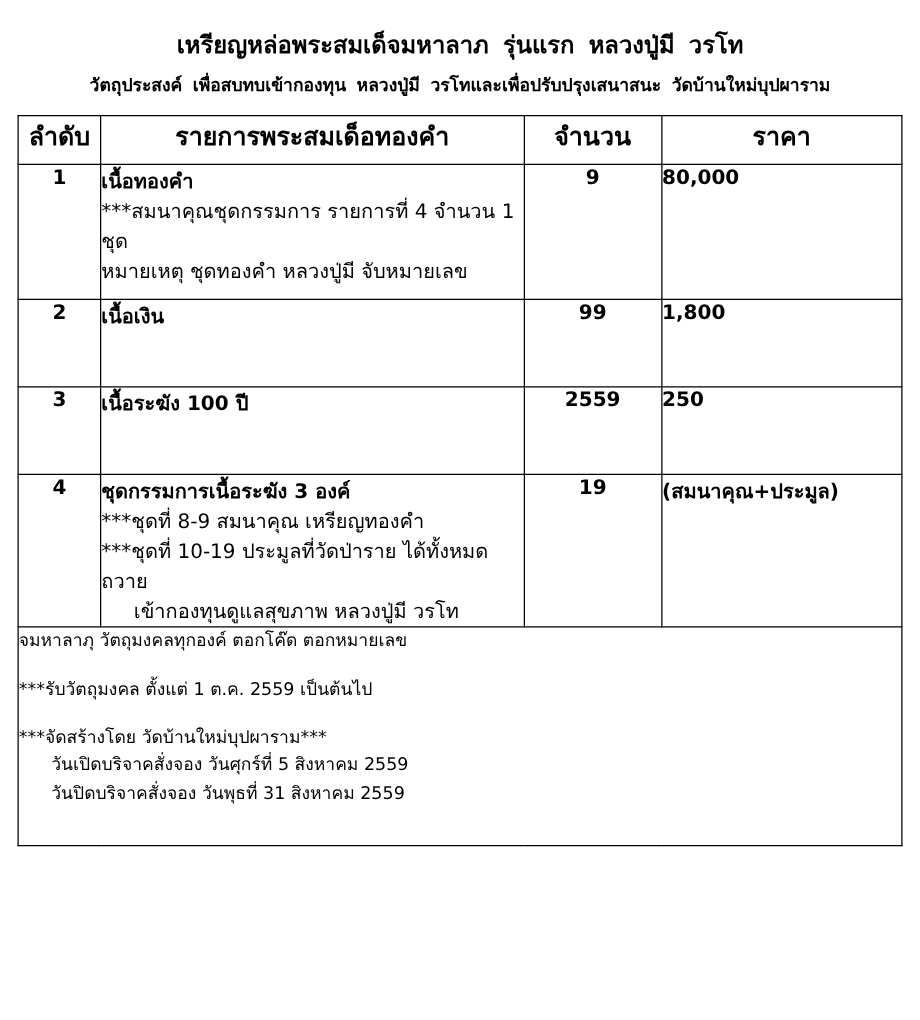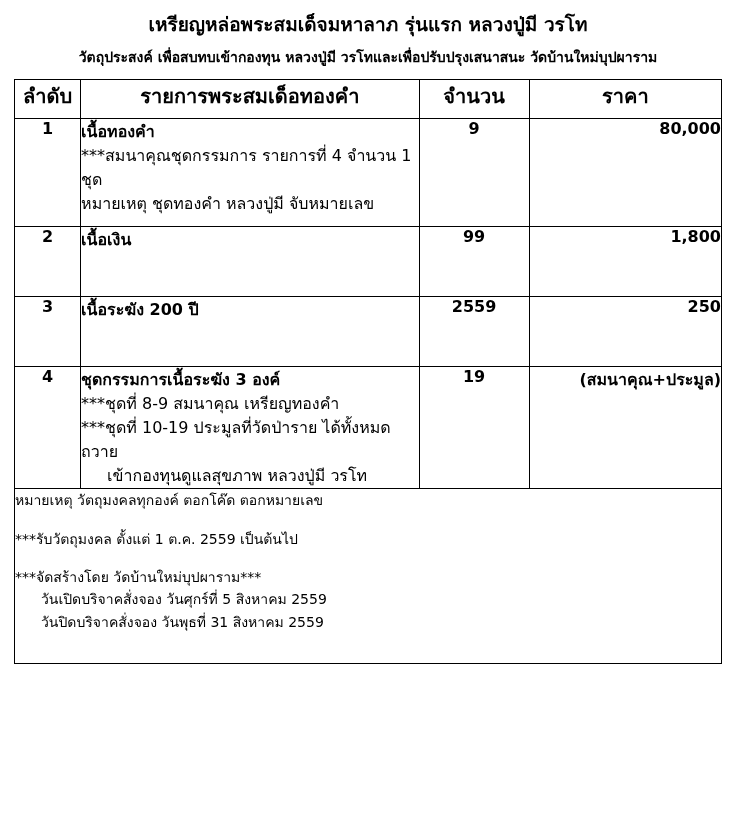--- a/index.html
+++ b/index.html
@@ -15,21 +15,22 @@
     overflow: hidden;
   }
   .page {
     width: 736px;
     height: 816px;
     position: relative;
     box-sizing: border-box;
   }
   .header {
     text-align: center;
-    padding-top: 11px;
+    padding-top: 24px;
+    font-family: Liberation Mono, monospace;
   }
   .title {
     font-size: 19px;
     font-weight: bold;
     letter-spacing: 0px;
     line-height: 1.45;
   }
   .subtitle1 {
     font-size: 15px;
     font-weight: bold;
@@ -72,21 +73,20 @@
     font-weight: bold;
     vertical-align: top;
   }
   td.cell-qty {
     text-align: center;
     font-size: 16px;
     font-weight: bold;
     vertical-align: top;
   }
   td.cell-price {
-    text-align: right;
     font-size: 16px;
     font-weight: bold;
     vertical-align: top;
     padding-right: 6px;
   }
   td.cell-item {
     font-size: 15px;
     padding-left: 10px;
   }
   .item-main {
@@ -164,42 +164,42 @@
         <td class="cell-item pad-top-2">
           <span class="item-main">เนื้อเงิน</span>
         </td>
         <td class="cell-qty pad-top-2">99</td>
         <td class="cell-price pad-top-2">1,800</td>
       </tr>
 
       <tr class="row3">
         <td class="cell-no pad-top-3">3</td>
         <td class="cell-item pad-top-3">
-          <span class="item-main">เนื้อระฆัง 200 ปี</span>
+          <span class="item-main">เนื้อระฆัง 100 ปี</span>
         </td>
         <td class="cell-qty pad-top-3">2559</td>
         <td class="cell-price pad-top-3">250</td>
       </tr>
 
       <tr class="row4">
         <td class="cell-no pad-top-4">4</td>
         <td class="cell-item pad-top-4">
           <span class="item-main">ชุดกรรมการเนื้อระฆัง  3 องค์</span>
           <span class="gap-12"></span>
           <span class="item-note">***ชุดที่ 8-9 สมนาคุณ เหรียญทองคำ</span>
           <span class="item-note">***ชุดที่ 10-19 ประมูลที่วัดป่าราย ได้ทั้งหมดถวาย</span>
           <span class="item-note footer-indent">เข้ากองทุนดูแลสุขภาพ หลวงปู่มี วรโท</span>
         </td>
         <td class="cell-qty pad-top-4">19</td>
         <td class="cell-price pad-top-4">(สมนาคุณ+ประมูล)</td>
       </tr>
 
       <tr class="row5">
         <td class="footer-cell" colspan="4">
-          <span class="footer-line">หมายเหตุ วัตถุมงคลทุกองค์ ตอกโค๊ด ตอกหมายเลข</span>
+          <span class="footer-line">จมหาลาภุ วัตถุมงคลทุกองค์ ตอกโค๊ด ตอกหมายเลข</span>
           <span class="sp-lg"></span>
           <span class="footer-line">***รับวัตถุมงคล ตั้งแต่ 1 ต.ค. 2559 เป็นต้นไป</span>
           <span class="sp-lg"></span>
           <span class="footer-line">***จัดสร้างโดย วัดบ้านใหม่บุปผาราม***</span>
           <span class="footer-indent">วันเปิดบริจาคสั่งจอง วันศุกร์ที่ 5 สิงหาคม 2559</span>
           <span class="footer-indent">วันปิดบริจาคสั่งจอง วันพุธที่ 31 สิงหาคม 2559</span>
         </td>
       </tr>
 
     </tbody>

